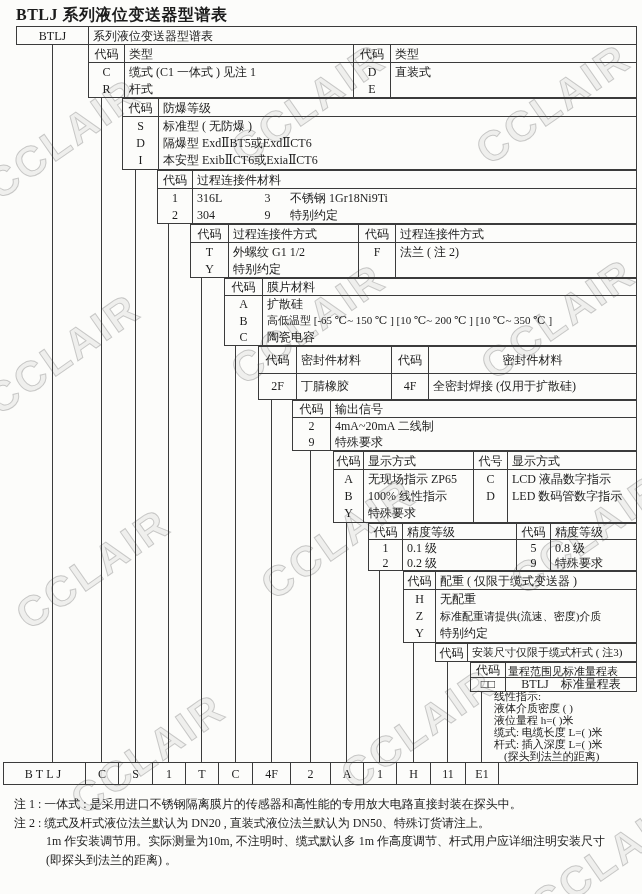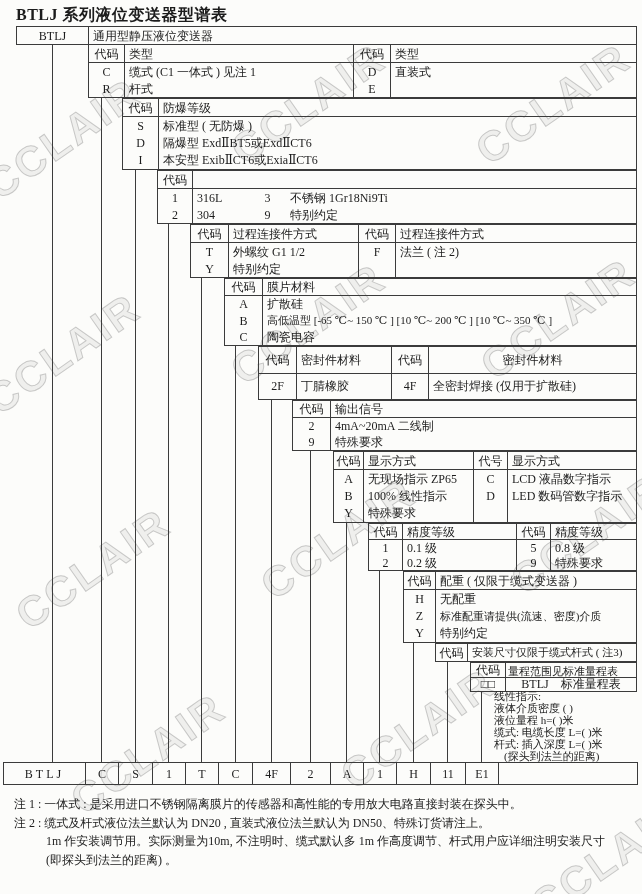--- a/index.html
+++ b/index.html
@@ -60,21 +60,21 @@
   <div class="wm" style="left:500px;top:510px">CCLAIR</div>
   <div class="wm" style="left:60px;top:730px">CCLAIR</div>
   <div class="wm" style="left:330px;top:705px">CCLAIR</div>
   <div class="wm" style="left:520px;top:835px">CCLAIR</div>
 
   <div class="title">BTLJ 系列液位变送器型谱表</div>
 
   <div class="tbl" style="left:16px;top:26px;width:621px;height:19px">
     <div class="tr">
       <div class="cc" style="width:72px">BTLJ</div>
-      <div class="vc fx nb">通用型静压液位变送器</div>
+      <div class="vc fx nb">系列液位变送器型谱表</div>
     </div>
   </div>
 
   <div class="tbl" style="left:88px;top:44px;width:549px;height:54px">
     <div class="tr hd">
       <div class="cc" style="width:36px">代码</div>
       <div class="vc" style="width:228px">类型</div>
       <div class="cc lb" style="width:38px">代码</div>
       <div class="vc fx">类型</div>
     </div>
@@ -106,20 +106,21 @@
     </div>
     <div class="tr">
       <div class="cc" style="width:36px">I</div>
       <div class="vc fx nb">本安型 ExibⅡCT6或ExiaⅡCT6</div>
     </div>
   </div>
 
   <div class="tbl" style="left:157px;top:170px;width:480px;height:54px">
     <div class="tr hd">
       <div class="cc" style="width:35px">代码</div>
+      <div class="vc fx nb">过程连接件材料</div>
     </div>
     <div class="tr">
       <div class="cc" style="width:35px">1</div>
       <div class="vc" style="width:56px">316L</div>
       <div class="vc" style="width:37px;justify-content:center">3</div>
       <div class="vc fx nb">不锈钢 1Gr18Ni9Ti</div>
     </div>
     <div class="tr">
       <div class="cc" style="width:35px">2</div>
       <div class="vc" style="width:56px">304</div>

